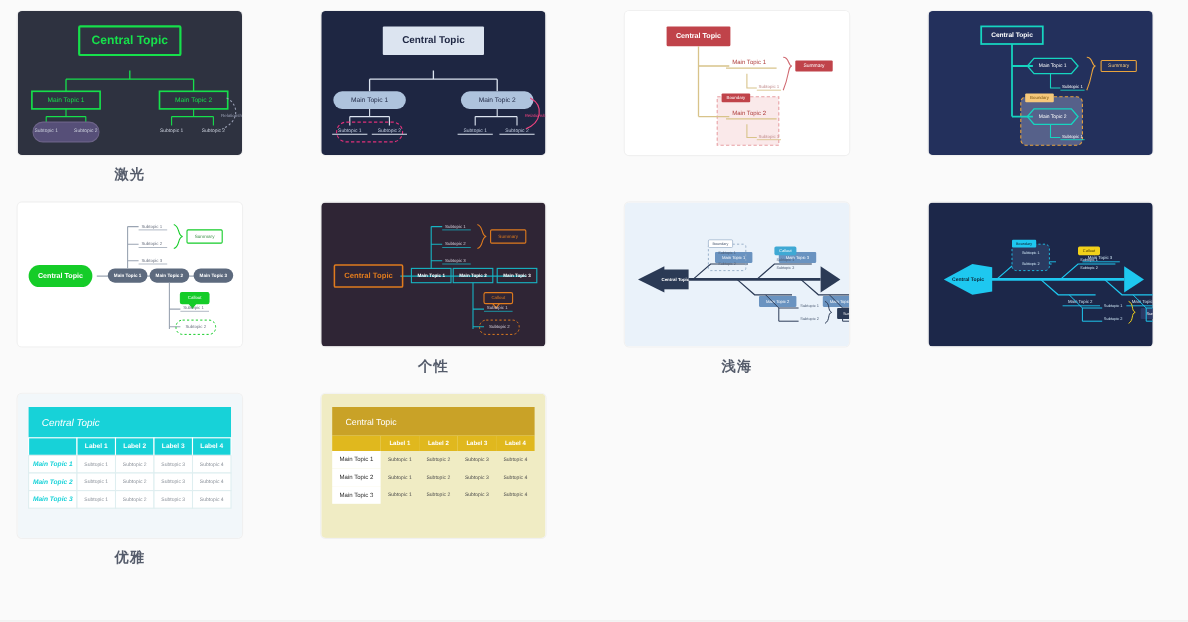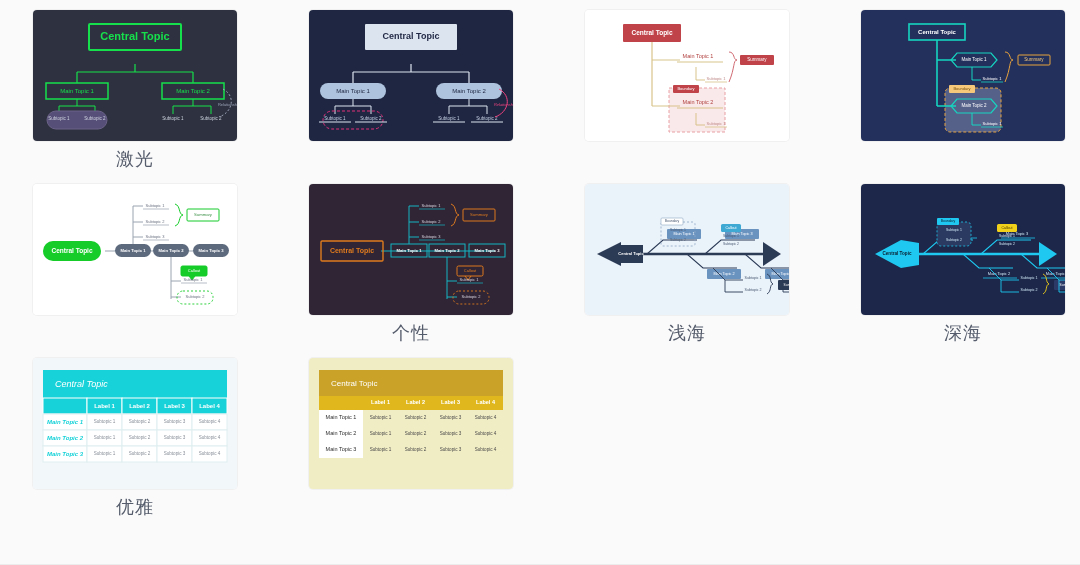--- a/index.html
+++ b/index.html
@@ -4,42 +4,43 @@
 <style>
   * { box-sizing: border-box; }
   html, body { margin:0; padding:0; }
   body {
     width:1080px; height:565px;
     background:#fafafa;
     font-family:"Liberation Sans","DejaVu Sans",sans-serif;
     overflow:hidden;
   }
   .gallery {
-    padding:10px 19px 0 33px;
+    padding:10px 19px 0 16px;
     display:grid;
     grid-template-columns:repeat(4, 204px);
     column-gap:72px;
     row-gap:16px;
   }
   .theme-card { width:204px; }
   .thumb {
     width:204px; height:131px;
     border-radius:4px;
     overflow:hidden;
     position:relative;
     box-shadow:0 0 0 1px rgba(0,0,0,0.04);
   }
   .thumb svg { display:block; width:204px; height:131px; }
   .caption {
     text-align:center;
-    font-size:18px;
+    font-size:13px;
     color:#555c6b;
     padding:9px 0 0 0;
     line-height:18px;
     letter-spacing:1px;
+    font-weight:bold;
   }
   .bottom-rule {
     position:absolute; left:0; right:0; bottom:0;
     height:1px; background:#ececec;
   }
 </style>
 </head>
 <body>
 
 <div class="gallery">
@@ -313,21 +314,20 @@
           <rect x="191" y="94" width="0" height="0" fill="none"></rect>
           <rect x="115" y="96" width="0" height="0" fill="none"></rect>
           <rect x="116" y="97" width="0" height="0" fill="none"></rect>
           <rect x="116" y="97" width="0" height="0" fill="none"></rect>
           <rect x="192" y="95" width="0" height="0" fill="none"></rect>
           <rect x="193" y="96" width="26" height="10" fill="#2b3a66" rx="1"></rect>
           <text x="206" y="101" fill="#ffffff" font-size="3.6" font-family="Liberation Sans, DejaVu Sans, sans-serif" text-anchor="middle" font-weight="normal" font-style="normal" dominant-baseline="middle">Summary</text>
           <path d="M186,84 L198,96 L214,96 M198,96 L198,108 L214,108" fill="none" stroke="#1ec8f0" stroke-width="0.9"></path>
         </svg>
       </div>
-      <div class="caption">深海</div>
     </div>
     <div class="theme-card">
       <div class="thumb">
         <svg viewBox="0 0 204 131">
           <rect x="0" y="0" width="204" height="131" fill="#f2f7fa"></rect>
           <rect x="10" y="12" width="184" height="28" fill="#17d2d8"></rect>
           <text x="22" y="27" fill="#ffffff" font-size="9" font-family="Liberation Sans, DejaVu Sans, sans-serif" text-anchor="start" font-weight="normal" font-style="italic" dominant-baseline="middle">Central Topic</text>
           <rect x="10" y="40" width="44" height="16" fill="#17d2d8" stroke="#ffffff" stroke-width="1"></rect>
           <rect x="54" y="40" width="35" height="16" fill="#17d2d8" stroke="#ffffff" stroke-width="1"></rect>
           <text x="71.5" y="48" fill="#ffffff" font-size="6" font-family="Liberation Sans, DejaVu Sans, sans-serif" text-anchor="middle" font-weight="bold" font-style="normal" dominant-baseline="middle">Label 1</text>

